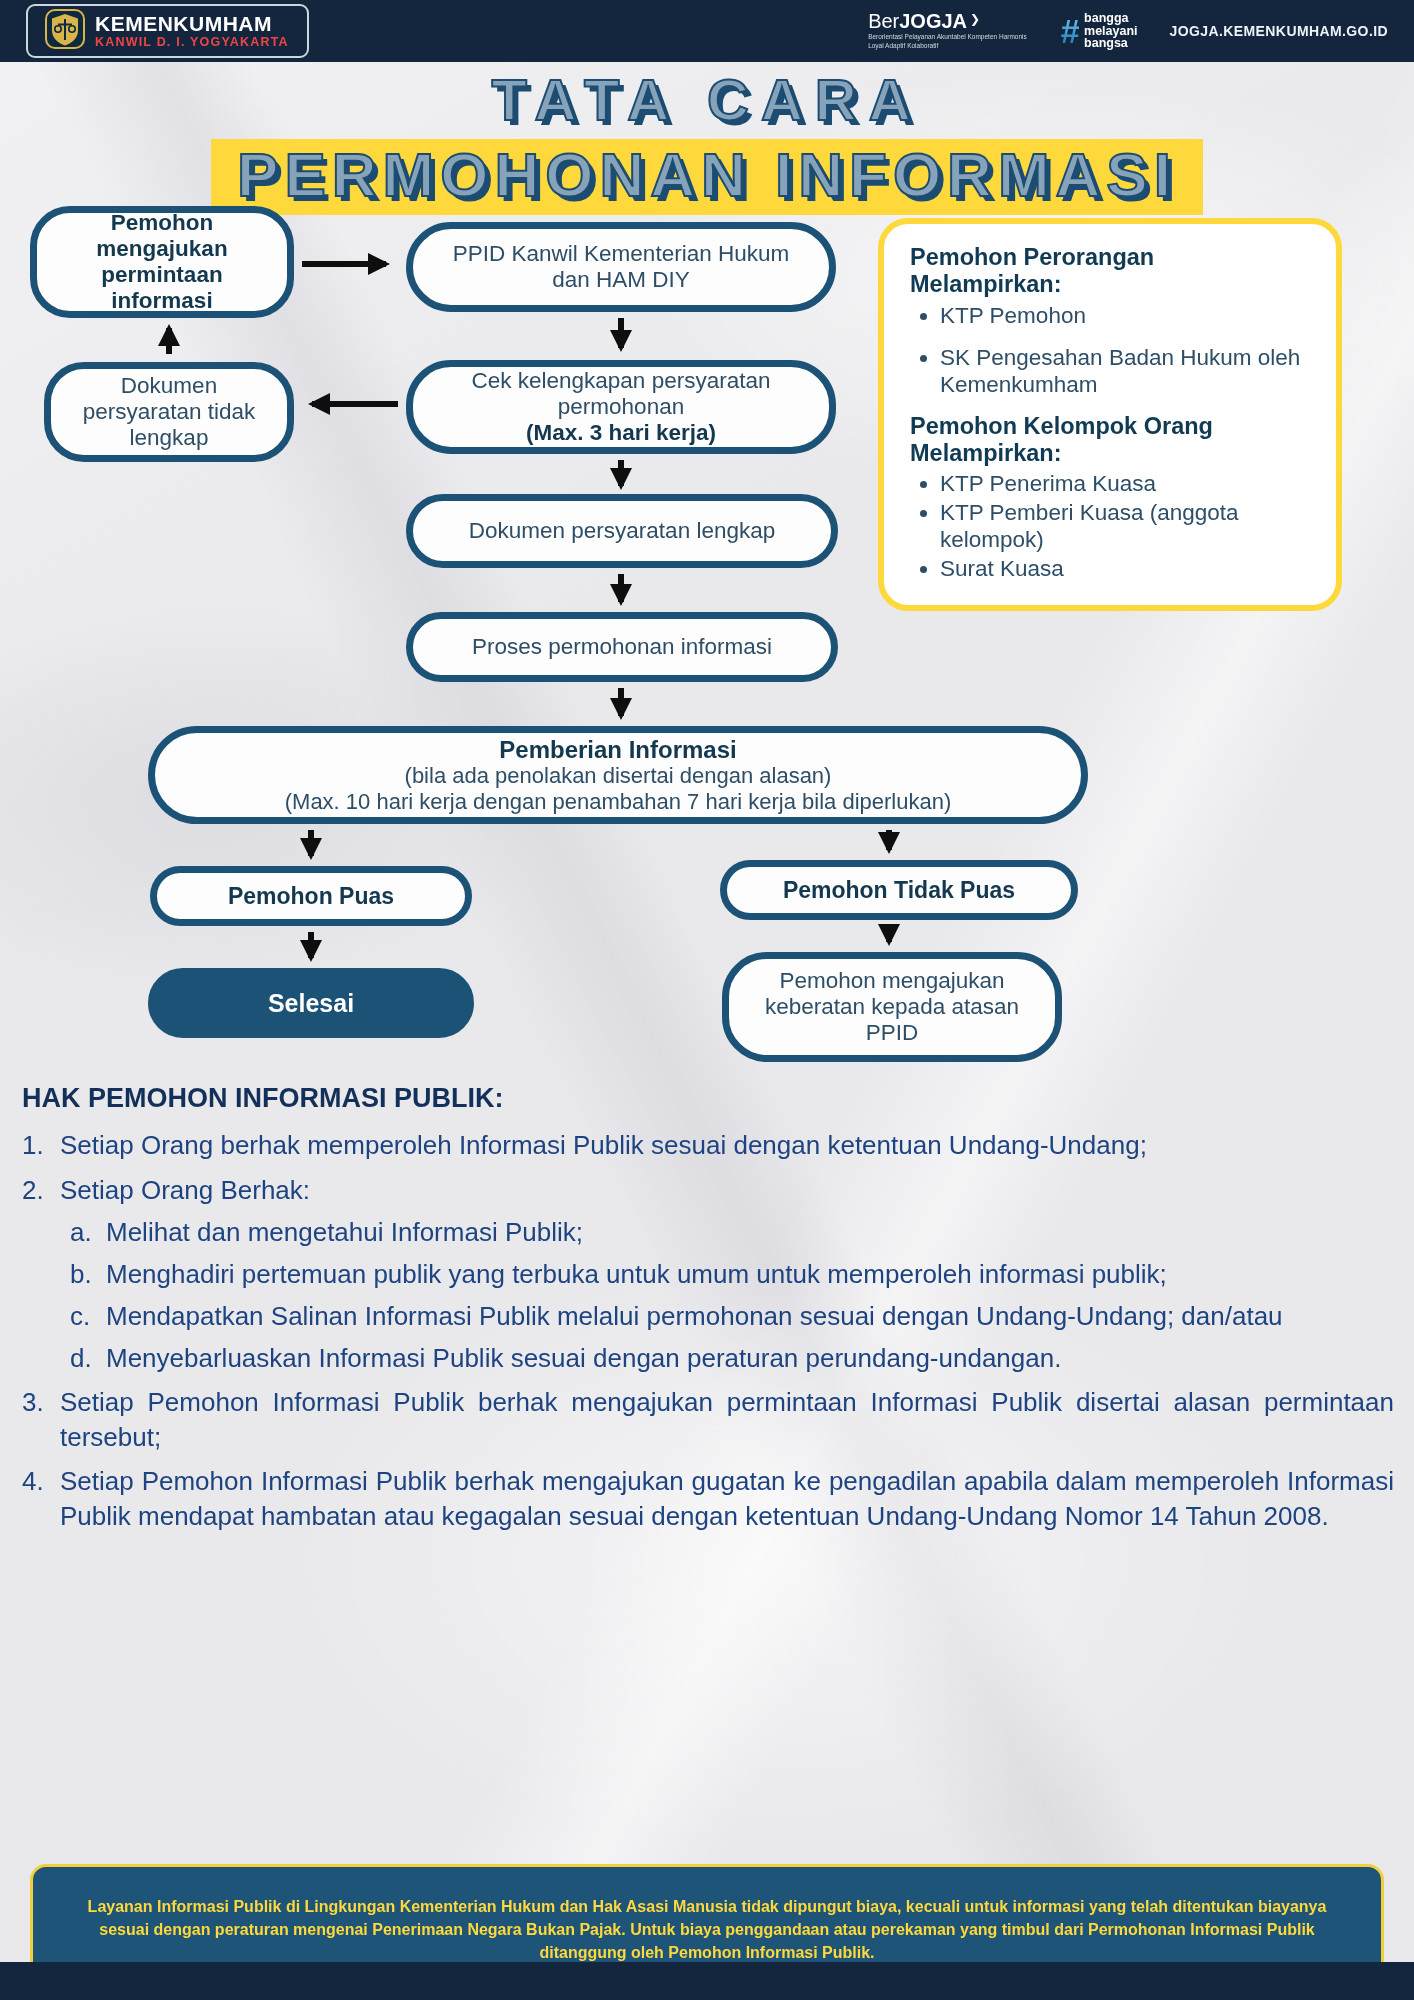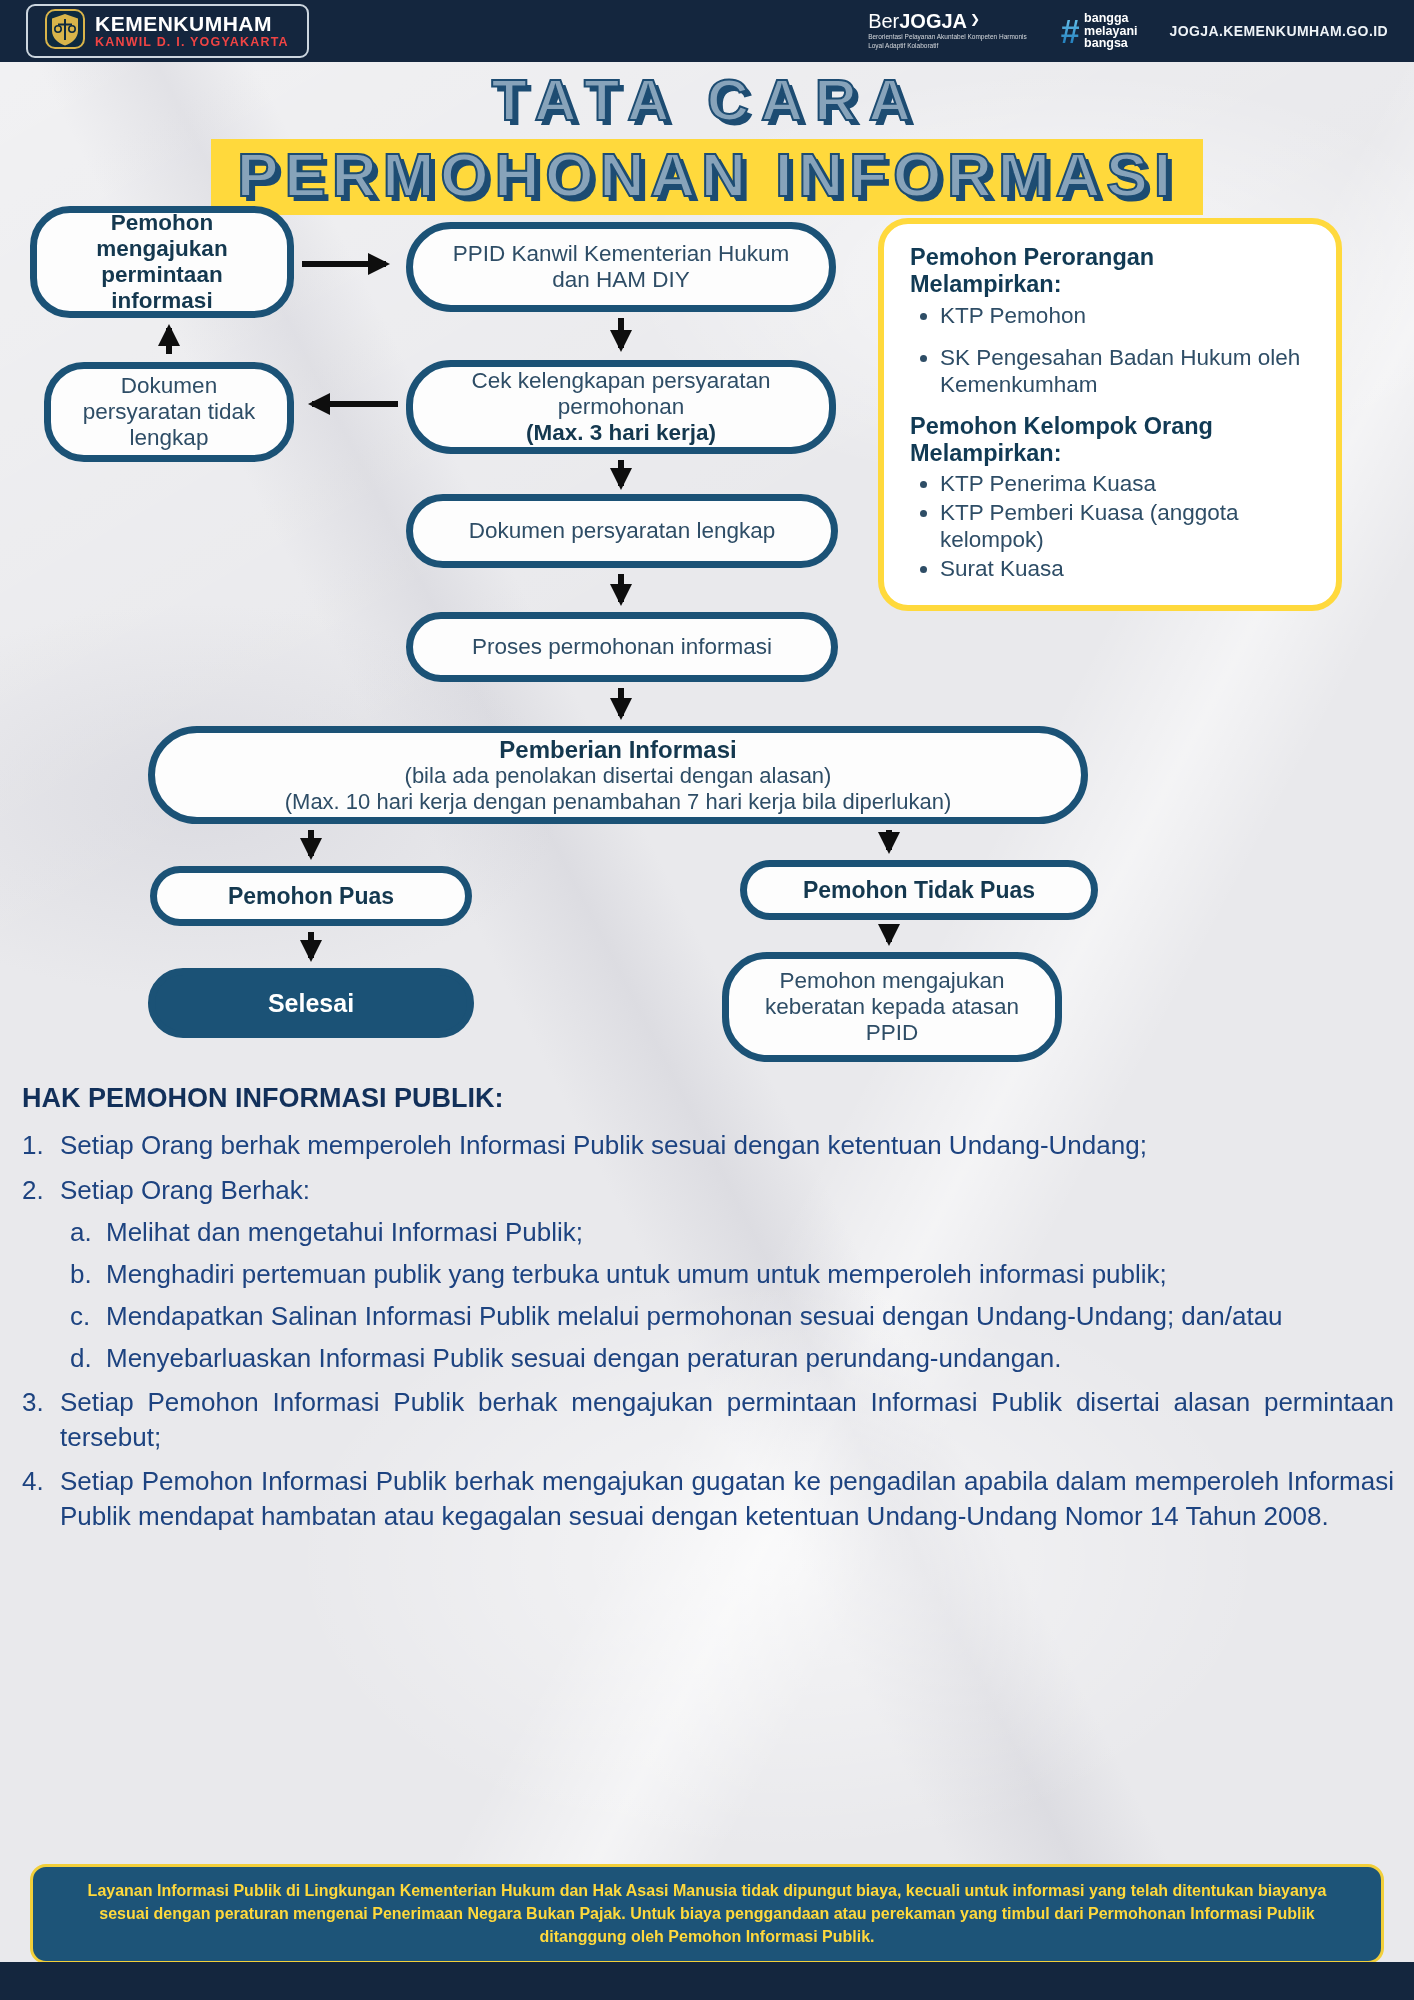--- a/index.html
+++ b/index.html
@@ -53,40 +53,40 @@
   .fb-start{ left:30px; top:206px; width:264px; height:112px; border-radius:40px; font-weight:800; color:#14384f; }
   .fb-ppid{ left:406px; top:222px; width:430px; height:90px; border-radius:45px; }
   .fb-cek{ left:406px; top:360px; width:430px; height:94px; border-radius:45px; }
   .fb-tidaklengkap{ left:44px; top:362px; width:250px; height:100px; border-radius:40px; }
   .fb-lengkap{ left:406px; top:494px; width:432px; height:74px; border-radius:37px; }
   .fb-proses{ left:406px; top:612px; width:432px; height:70px; border-radius:35px; }
   .fb-pemberian{ left:148px; top:726px; width:940px; height:98px; border-radius:49px; }
   .fb-pemberian .note{ font-size:22px; }
   .fb-pemberian .bold-navy{ font-size:24px; }
   .fb-puas{ left:150px; top:866px; width:322px; height:60px; border-radius:30px; font-weight:800; color:#14384f; font-size:23px; }
-  .fb-tidakpuas{ left:740px; top:860px; width:358px; height:60px; border-radius:30px; font-weight:800; color:#14384f; font-size:23px; }
+  .fb-tidakpuas{ left:720px; top:860px; width:358px; height:60px; border-radius:30px; font-weight:800; color:#14384f; font-size:23px; }
   .fb-selesai{ left:148px; top:968px; width:326px; height:70px; border-radius:35px; background:#1b5276; color:#fff; font-weight:800; font-size:25px; }
   .fb-keberatan{ left:722px; top:952px; width:340px; height:110px; border-radius:45px; }
   
   .panel{ position:absolute; left:878px; top:218px; width:464px; background:#fff; border:6px solid #ffd93c;
     border-radius:30px; padding:20px 26px 8px; }
   .req-title{ font-weight:800; color:#113a54; font-size:23.5px; line-height:1.16; }
   .panel ul{ margin:3px 0 15px; padding-left:30px; color:#2e4d66; font-size:22.5px; line-height:1.2; }
   .panel li{ margin-bottom:2px; }
   
   .rights{ position:absolute; left:22px; top:1080px; width:1372px; color:#1d4380; font-size:26px; line-height:1.35; }
   .rights-h{ font-weight:800; color:#12305a; font-size:27px; margin-bottom:12px; }
   .ritem{ display:flex; margin-top:9px; }
   .rnum{ flex:none; width:38px; }
   .rtext{ flex:1; text-align:justify; }
   .rsub{ margin-left:48px; margin-top:7px; }
   .rsub .rnum{ width:36px; }
   
   .footnote{ position:absolute; left:30px; top:1864px; width:1354px; background:#1d5478; border:3px solid #f2cf3a;
-    border-radius:16px; padding:12px 36px; text-align:center; color:#ffd93c; font-weight:700;
+    border-radius:16px; padding:28px 36px; text-align:center; color:#ffd93c; font-weight:700;
     font-size:16px; line-height:1.45; }
   .bottom-strip{ position:absolute; left:0; top:1962px; width:100%; height:38px; background:#14263e; }
 </style>
 </head>
 <body>
 
 <div class="poster">
 
   <header class="topbar">
     <div class="brand">

